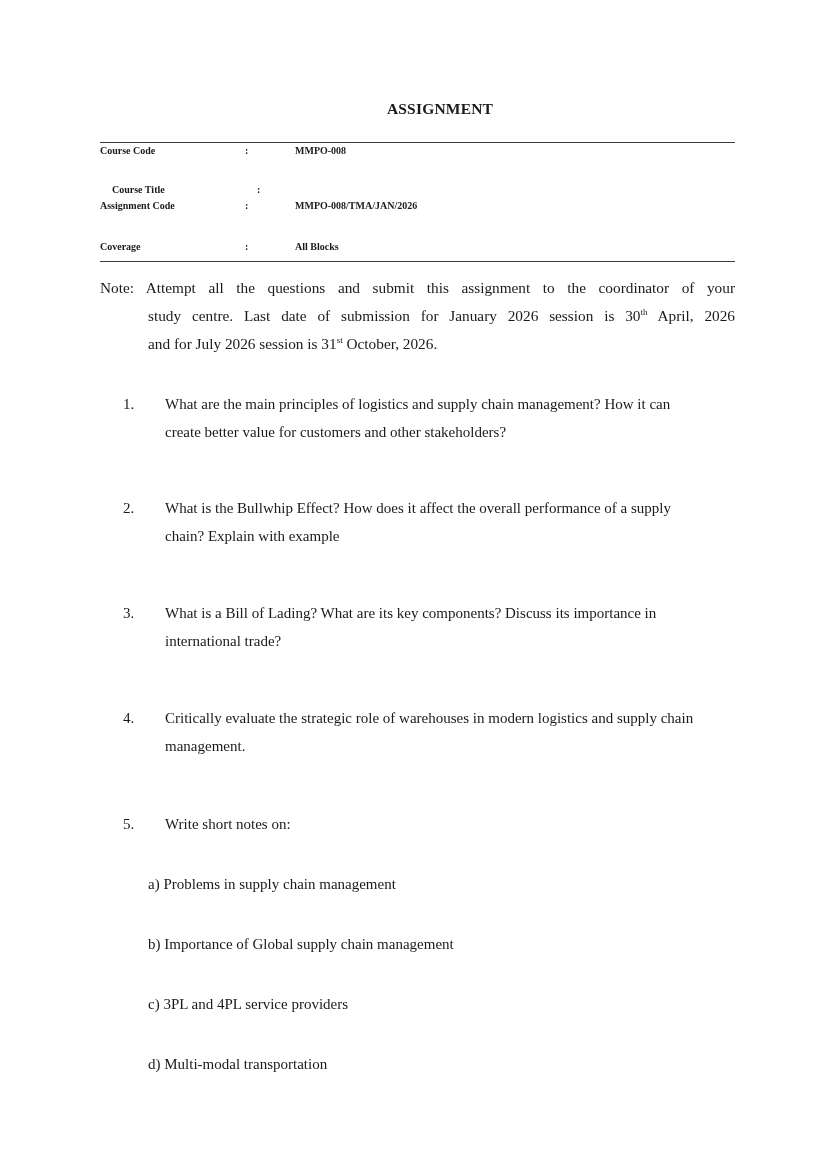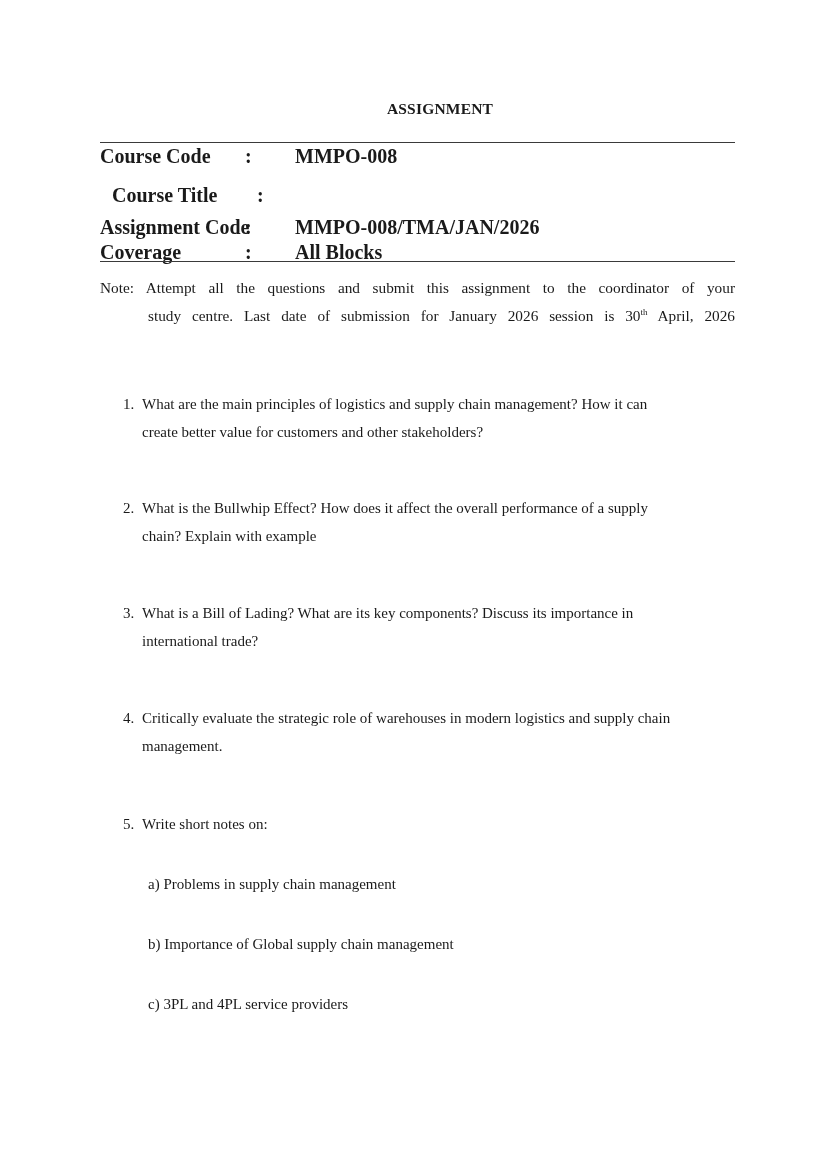--- a/index.html
+++ b/index.html
@@ -40,21 +40,21 @@
   }
   .rule.top { top: 142px; }
   .rule.bottom { top: 261px; }
 
   .meta-row {
     position: absolute;
     left: 100px;
     width: 640px;
     height: 22px;
     font-weight: bold;
-    font-size: 20px;
+    font-size: 10px;
   }
   .meta-label {
     position: absolute;
     left: 0;
     top: 0;
     white-space: nowrap;
   }
   .meta-colon {
     position: absolute;
     left: 145px;
@@ -107,21 +107,21 @@
     font-size: 15px;
     line-height: 28px;
   }
   .q-num {
     position: absolute;
     left: 0;
     top: 0;
     width: 22px;
   }
   .q-text {
-    margin-left: 19px;
+    margin-left: 42px;
     display: block;
   }
   .q-line {
     display: block;
     white-space: nowrap;
   }
   .sub-item {
     display: block;
     margin-left: 25px;
     white-space: nowrap;
@@ -139,36 +139,37 @@
 
   <div class="meta-row" style="top:145px;">
     <span class="meta-label">Course Code</span>
     <span class="meta-colon">:</span>
     <span class="meta-value">MMPO-008</span>
   </div>
   <div class="meta-row" style="top:184px;margin-left:12px;">
     <span class="meta-label">Course Title</span>
     <span class="meta-colon">:</span>
   </div>
-  <div class="meta-row" style="top:216px;">
+  <div class="meta-row" style="top:200px;">
     <span class="meta-label">Assignment Code</span>
     <span class="meta-colon">:</span>
     <span class="meta-value">MMPO-008/TMA/JAN/2026</span>
   </div>
   <div class="meta-row" style="top:241px;">
     <span class="meta-label">Coverage</span>
     <span class="meta-colon">:</span>
     <span class="meta-value">All Blocks</span>
   </div>
 
   <div class="rule bottom"></div>
 
   <div class="note">
     <span class="note-line first">Note: Attempt all the questions and submit this assignment to the coordinator of your</span>
     <span class="note-line indent justify"><span>study centre. Last date of submission for January 2026 session is 30</span><sup>th</sup><span> April, 2026</span></span>
+    <span class="note-line indent"><span>and for July 2026 session is 31</span><sup>st</sup><span> October, 2026.</span></span>
   </div>
 
   <div class="question" style="top:390px;">
     <span class="q-num">1.</span>
     <div class="q-text">
       <span class="q-line">What are the main principles of logistics and supply chain management? How it can</span>
       <span class="q-line">create better value for customers and other stakeholders?</span>
     </div>
   </div>
 
@@ -197,15 +198,16 @@
   </div>
 
   <div class="question" style="top:810px;">
     <span class="q-num">5.</span>
     <div class="q-text">
       <span class="q-line">Write short notes on:</span>
     </div>
     <span class="sub-item">a) Problems in supply chain management</span>
     <span class="sub-item">b) Importance of Global supply chain management</span>
     <span class="sub-item">c) 3PL and 4PL service providers</span>
+    <span class="sub-item">d) Multi-modal transportation</span>
   </div>
 
 </div>
 
 </body></html>

